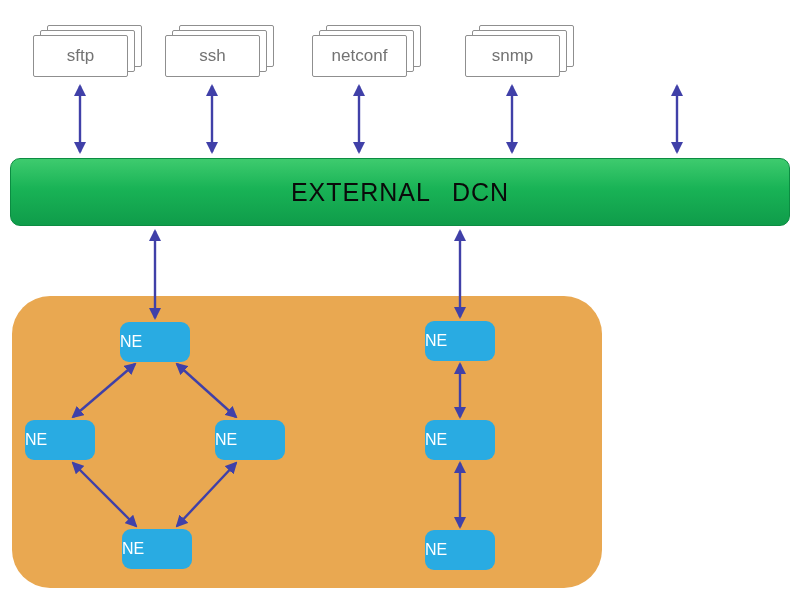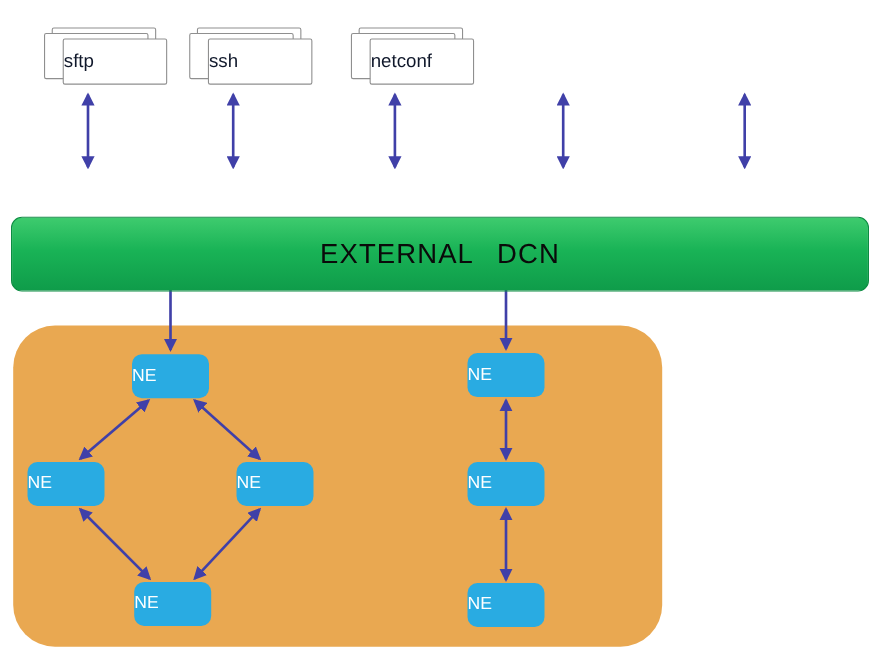--- a/index.html
+++ b/index.html
@@ -11,36 +11,36 @@
 
   
   .proto-stack { position: absolute; width: 112px; height: 56px; z-index: 4; }
   .sheet {
     position: absolute; width: 95px; height: 42px; box-sizing: border-box;
     background: #ffffff; border: 1.5px solid #8f8f8f; border-radius: 2px;
   }
   .sheet.b2 { left: 14px; top: 0; }
   .sheet.b1 { left: 7px;  top: 5px; }
   .sheet.front {
-    left: 0; top: 10px; display: flex; align-items: center; 
-    font-size: 17px; color: #0f172a; margin-left: 24px;
+    left: 0; top: 10px; display: flex; align-items: center; justify-content: center;
+    font-size: 17px; color: #737373;
   }
   #proto-sftp    { left: 33px;  top: 25px; }
   #proto-ssh     { left: 165px; top: 25px; padding-left: 34px; }
   #proto-netconf { left: 312px; top: 25px; }
   #proto-snmp    { left: 465px; top: 25px; }
   #proto-ems     { left: 630px; top: 25px; }
 
   
   #dcn-bar {
     position: absolute; left: 10px; top: 158px; width: 780px; height: 68px;
     box-sizing: border-box; border-radius: 10px; z-index: 3;
     background: linear-gradient(180deg, #3ecb6e 0%, #19b356 45%, #0f9c4a 100%);
     border: 1px solid #0c8c42;
-    display: flex; align-items: center; justify-content: center; margin-top: 39px;
+    display: flex; align-items: center; justify-content: center;
   }
   #dcn-bar span { font-size: 25px; color: #0a0a0a; word-spacing: 14px; letter-spacing: 1px; }
 
   
   #network-container {
     position: absolute; left: 12px; top: 296px; width: 590px; height: 292px;
     background: #e9a851; border-radius: 38px; z-index: 1;
   }
 
   
@@ -83,20 +83,27 @@
   </div>
 
   <div class="proto-stack" id="proto-netconf">
     <div class="sheet b2"></div>
     <div class="sheet b1"></div>
     <div class="sheet front">
       <span>netconf</span>
     </div>
   </div>
 
+  <div class="proto-stack" id="proto-snmp">
+    <div class="sheet b2"></div>
+    <div class="sheet b1"></div>
+    <div class="sheet front">
+      <span>snmp</span>
+    </div>
+  </div>
 
 
   <div id="network-container"></div>
 
   <svg id="arrow-layer" width="800" height="594" viewBox="0 0 800 594">
     <defs>
       <marker id="mEnd" markerUnits="userSpaceOnUse" markerWidth="12" markerHeight="12" refX="10" refY="6" orient="auto">
         <path d="M0,0 L12,6 L0,12 z" fill="#4040a8"></path>
       </marker>
       <marker id="mStart" markerUnits="userSpaceOnUse" markerWidth="12" markerHeight="12" refX="2" refY="6" orient="auto">

